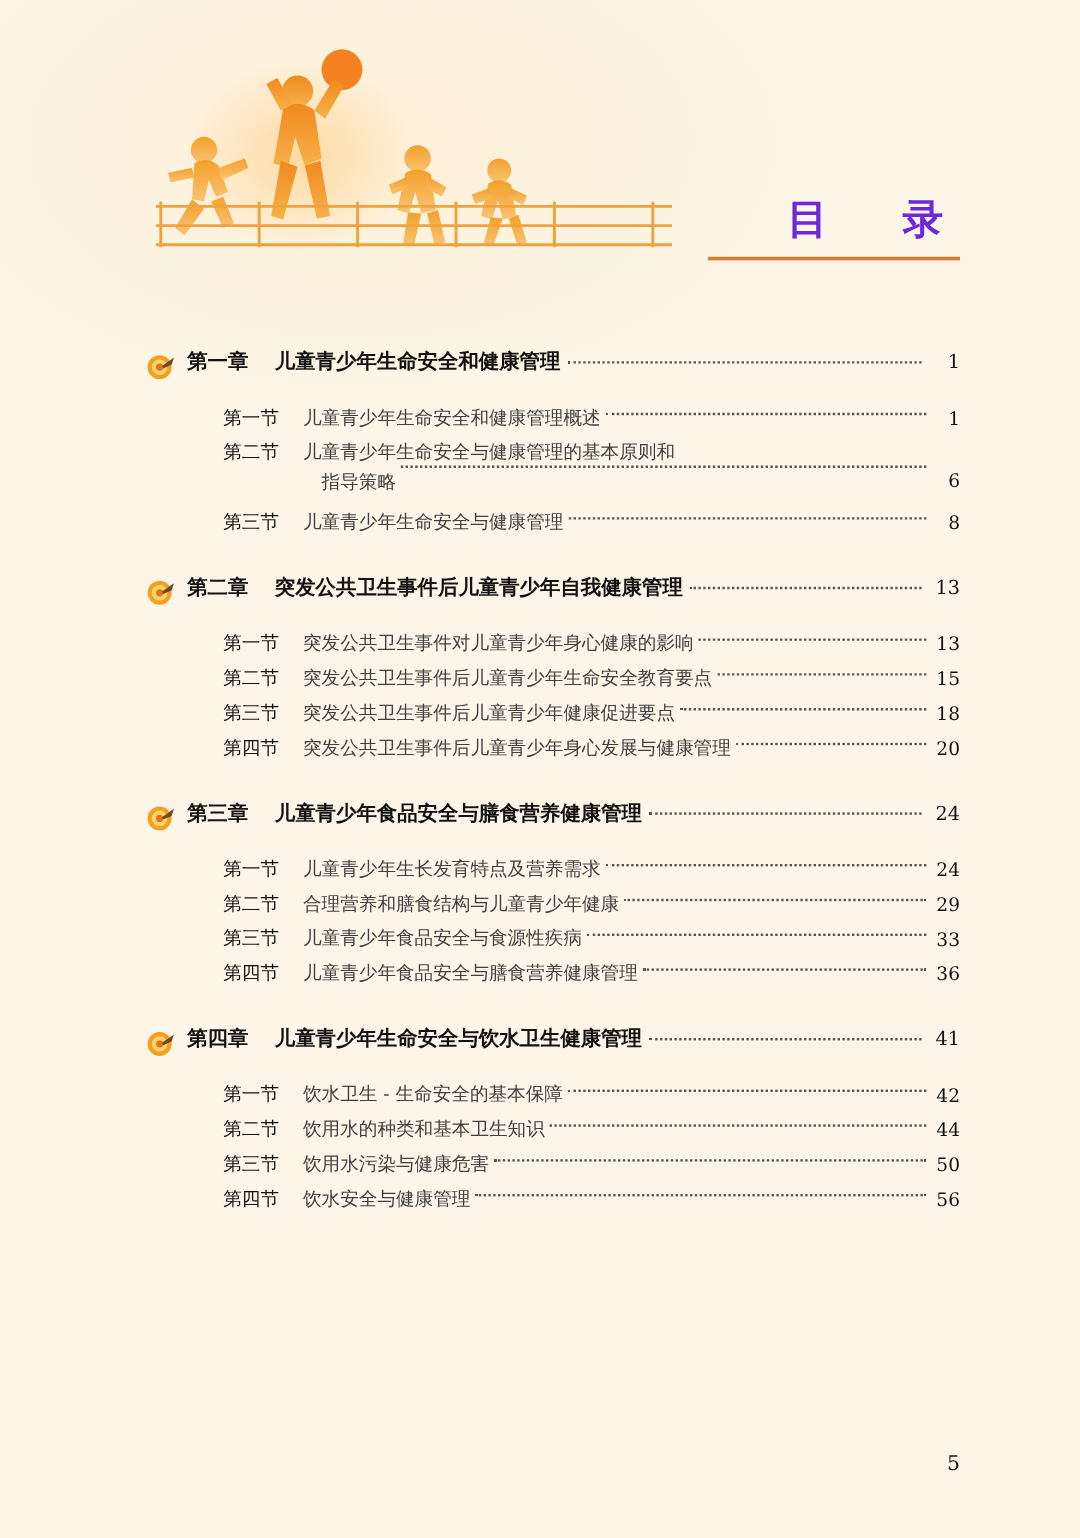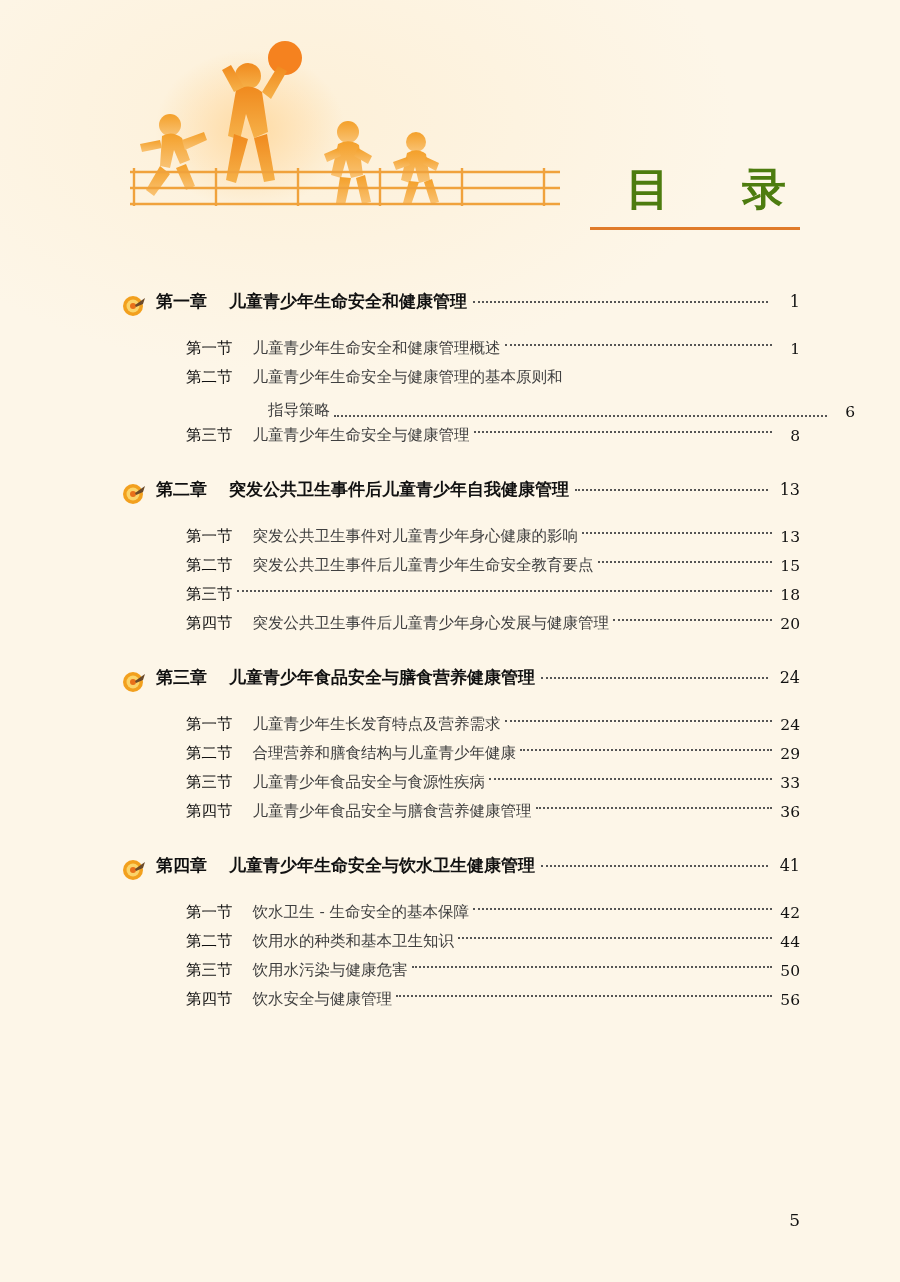--- a/index.html
+++ b/index.html
@@ -46,24 +46,24 @@
     height: 200px;
   }
   .toc-title {
     position: absolute;
     right: 100px;
     top: 160px;
     text-align: right;
   }
   .toc-title .t {
     font-family: "DejaVu Serif", serif;
-    font-size: 44px;
+    font-size: 34px;
     font-weight: bold;
     letter-spacing: 14px;
-    color: #4d7c0f;
+    color: #6d28d9;
   }
   .toc-title .rule {
     margin-top: 8px;
     width: 210px;
     height: 3px;
     background: #e07b2a;
     margin-left: auto;
   }
 
   
@@ -160,23 +160,23 @@
   .section-page {
     font-family: "DejaVu Serif", serif;
     font-size: 15.5px;
     color: #111;
     min-width: 24px;
     text-align: right;
     white-space: nowrap;
   }
   .section-cont {
     display: flex;
-    align-items: flex-end;
+    align-items: flex-start;
     padding-left: 268px;
-    padding-right: 45px;
+    padding-right: 100px;
     height: 29px;
   }
   .nodots .section-dots { border-bottom: none; }
 
   .folio {
     position: absolute;
     right: 100px;
     bottom: 52px;
     font-family: "DejaVu Serif", serif;
     font-size: 17px;
@@ -336,20 +336,21 @@
           <span class="section-page">13</span>
         </div>
         <div class="section-line">
           <span class="section-num">第二节</span>
           <span class="section-title">突发公共卫生事件后儿童青少年生命安全教育要点</span>
           <span class="section-dots"></span>
           <span class="section-page">15</span>
         </div>
         <div class="section-line">
           <span class="section-num">第三节</span>
+          <span class="section-title">突发公共卫生事件后儿童青少年健康促进要点</span>
           <span class="section-dots"></span>
           <span class="section-page">18</span>
         </div>
         <div class="section-line">
           <span class="section-num">第四节</span>
           <span class="section-title">突发公共卫生事件后儿童青少年身心发展与健康管理</span>
           <span class="section-dots"></span>
           <span class="section-page">20</span>
         </div>
       </div>

